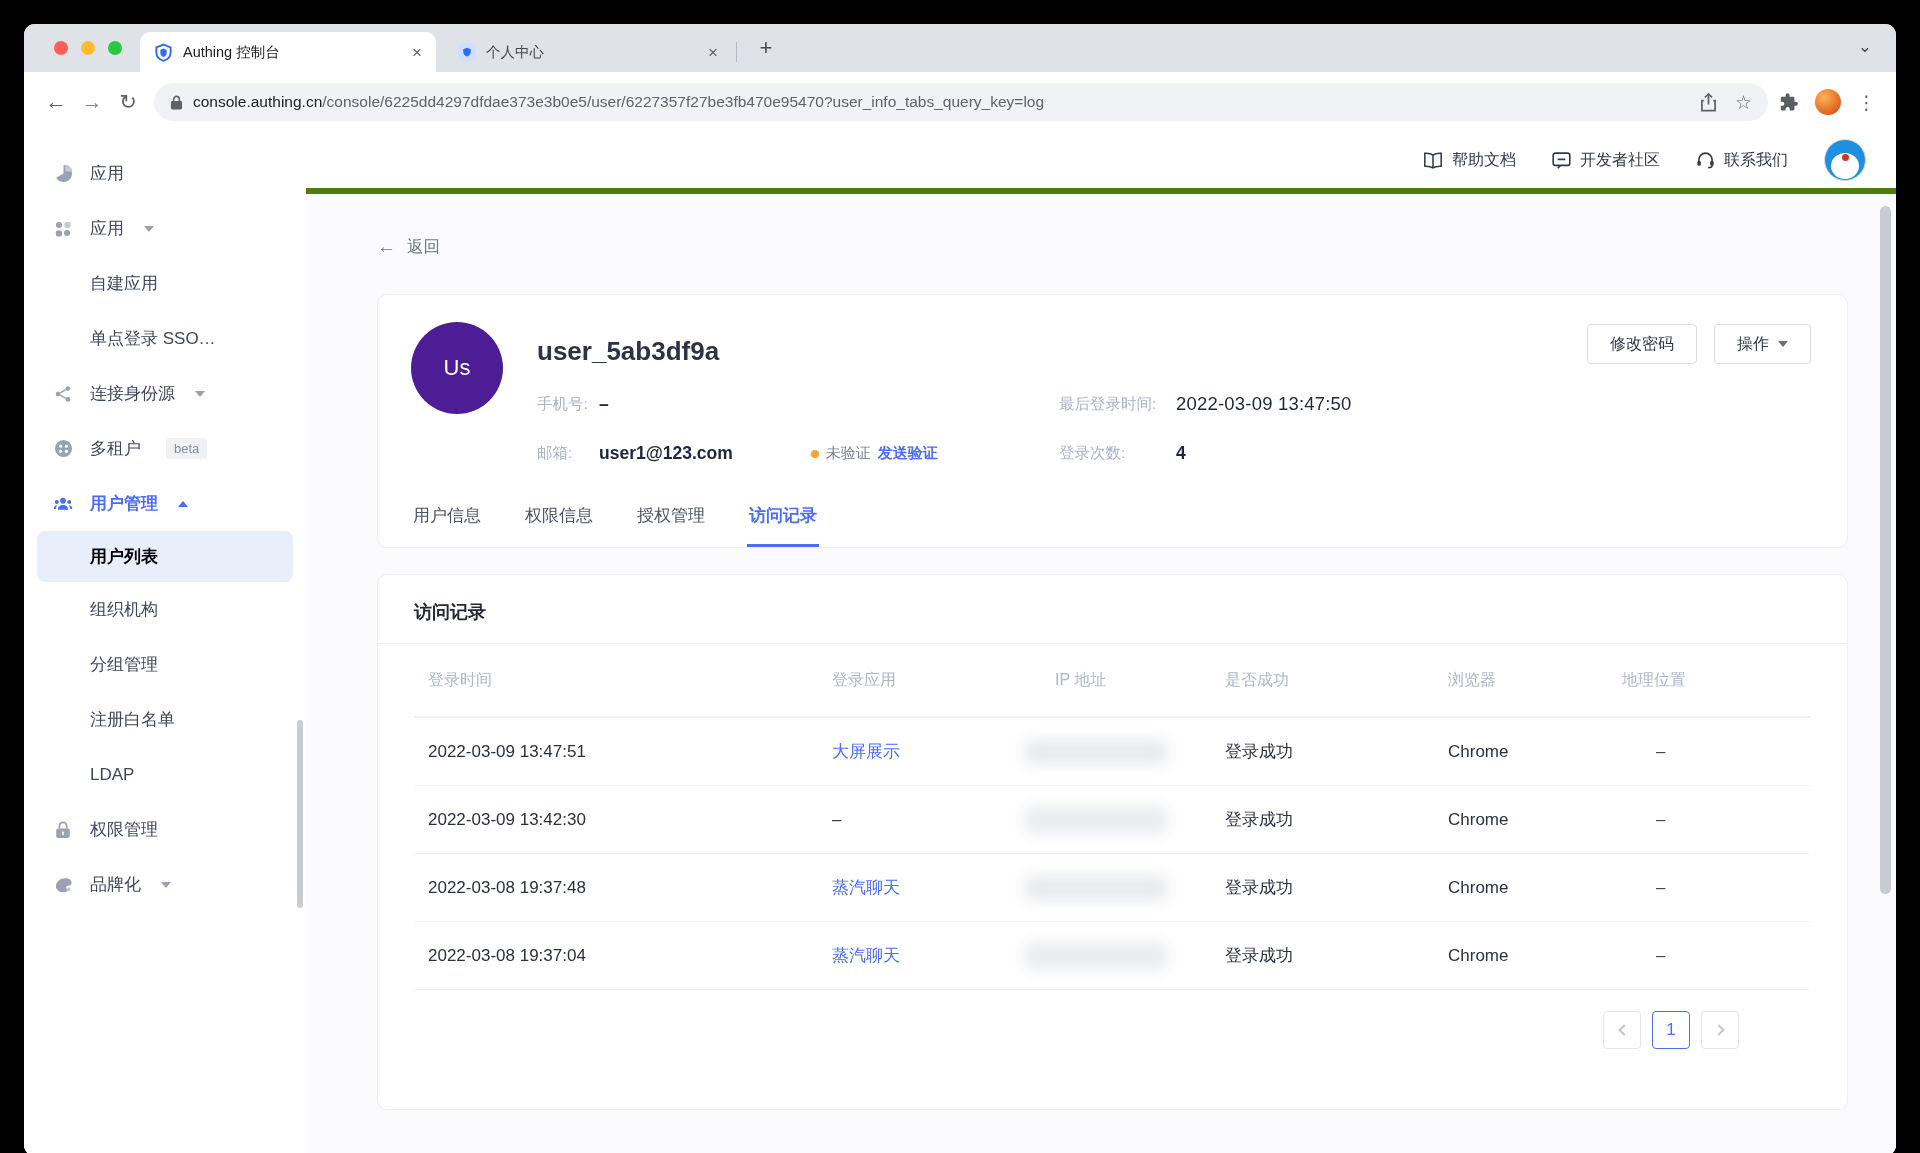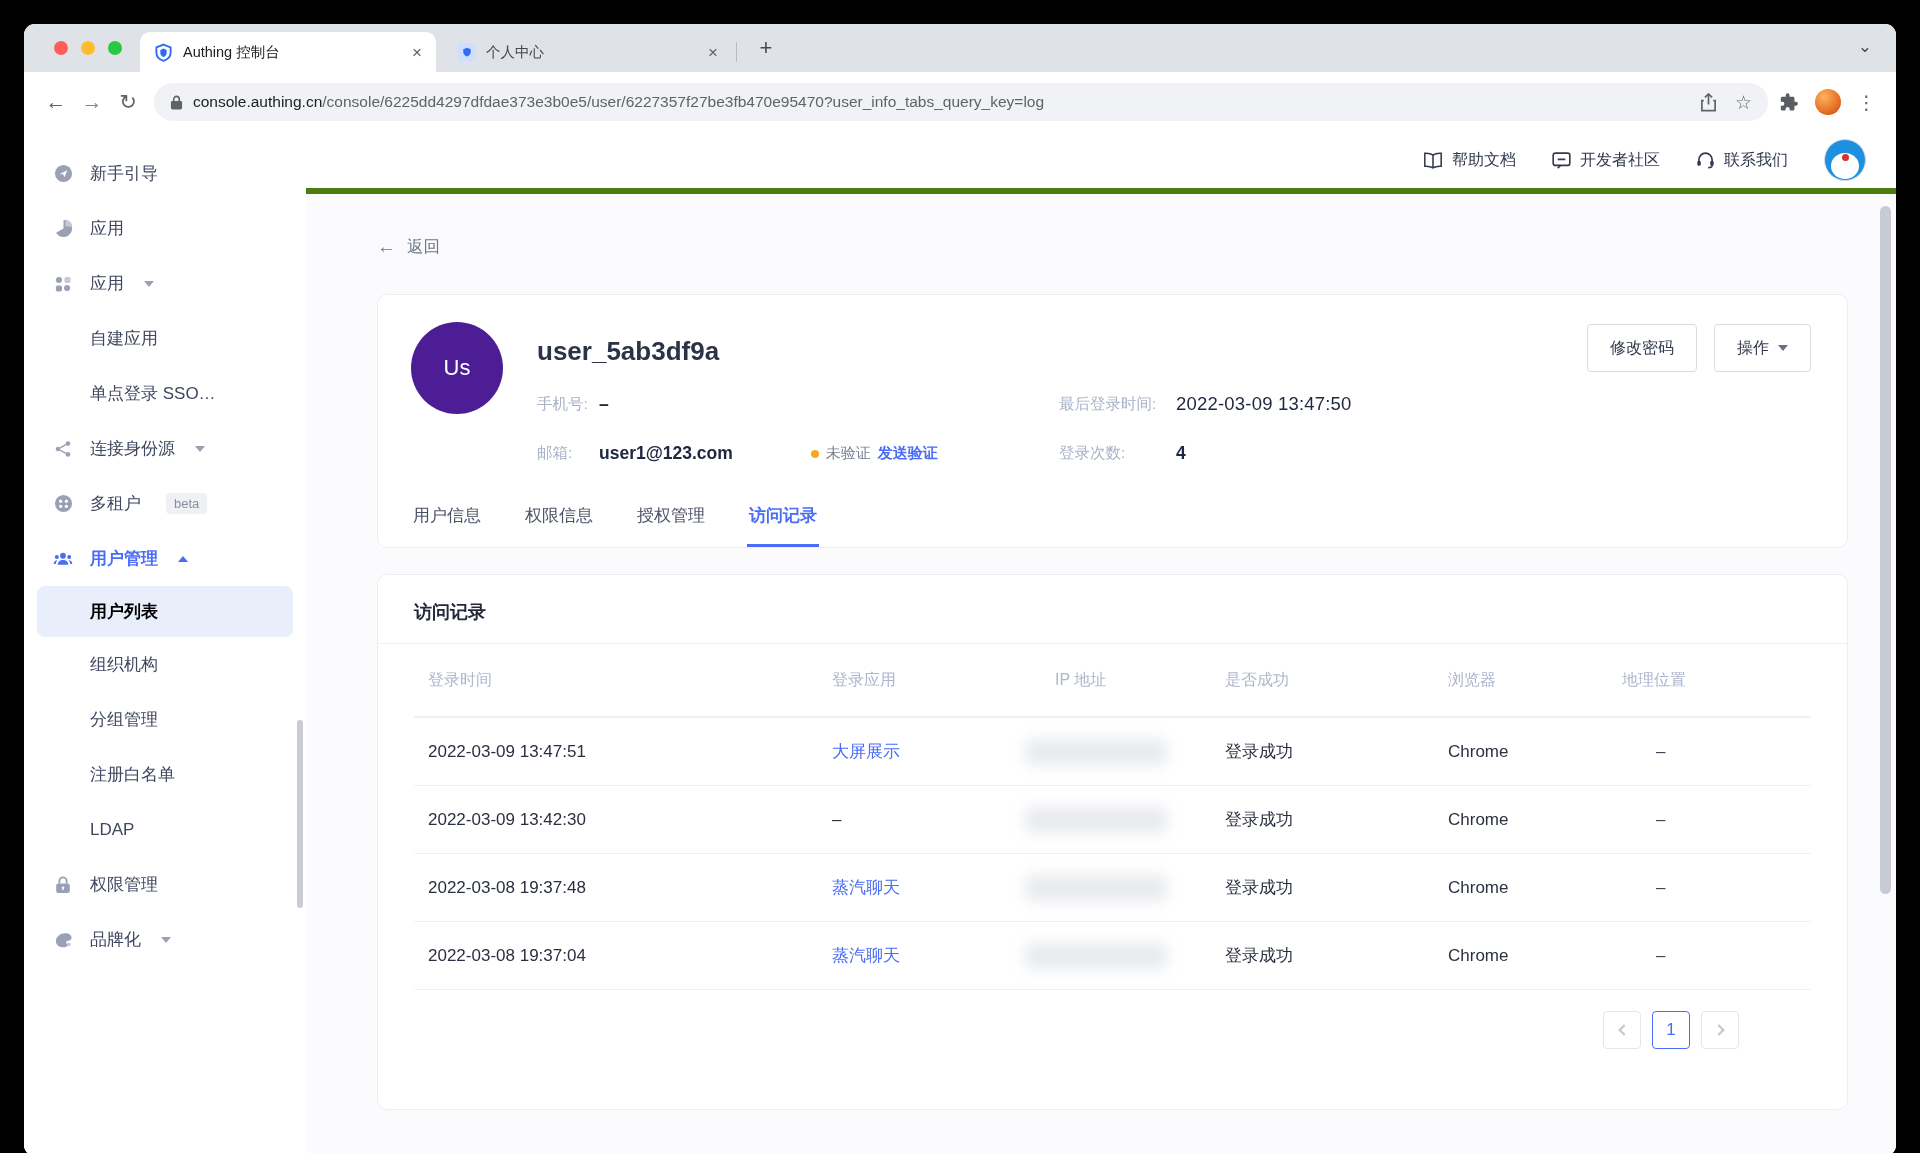--- a/index.html
+++ b/index.html
@@ -84,21 +84,21 @@
   .p-item { display:flex; align-items:center; font-size:15.5px; }
   .p-label { color:#a9b1c7; min-width:62px; }
   .p-label.wide { min-width:117px; }
   .p-val { color:#1f2740; font-size:17.5px; font-weight:700; }
   .p-val.time { font-weight:500; font-size:18.5px; letter-spacing:.2px; }
   .v-status { display:flex; align-items:center; gap:7px; margin-left:78px; }
   .dot { width:8px; height:8px; border-radius:50%; background:#f6a820; }
   .v-status .st { color:#79808f; font-size:15px; }
   .v-status .act { color:#4a6cf7; font-size:15px; font-weight:700; }
   .p-buttons { position:absolute; right:36px; top:29px; display:flex; gap:17px; }
-  .btn { height:48px; padding:0 22px; background:#fff; border:1px solid #d9dce3; border-radius:4px; font-size:16px; color:#333a4e; display:flex; align-items:center; gap:9px; }
+  .btn { height:40px; padding:0 22px; background:#fff; border:1px solid #d9dce3; border-radius:4px; font-size:16px; color:#333a4e; display:flex; align-items:center; gap:9px; }
   .btn .bcaret { width:0; height:0; border-left:5px solid transparent; border-right:5px solid transparent; border-top:6px solid #6a7183; }
 
   .ptabs { display:flex; gap:40px; margin-top:22px; padding-left:0; }
   .ptab { font-size:17px; color:#4c5266; padding:10px 2px 17px; border-bottom:3px solid transparent; }
   .ptab.active { color:#4a6cf7; font-weight:600; border-bottom-color:#4a6cf7; }
 
   
   .log-card { margin-top:26px; }
   .log-title { padding:25px 36px 19px; font-size:18px; font-weight:700; color:#232838; border-bottom:1px solid #eef0f4; }
   .tbl { padding:0 36px; }
@@ -187,29 +187,20 @@
     </div>
   </div>
 
   <div class="body-row">
 
     <div class="sidebar">
       <div class="menu">
         <div class="mi">
           <span class="ic">
               <svg width="19" height="19" viewBox="0 0 20 20">
-                <circle cx="10" cy="10" r="9" fill="#9aa1b5"></circle>
-                <path d="M6 10.5 L14 6.5 L11 14 L9.6 10.9 Z" fill="#fff"></path>
-              </svg>
-            </span>
-          <span>新手引导</span>
-        </div>
-        <div class="mi">
-          <span class="ic">
-              <svg width="19" height="19" viewBox="0 0 20 20">
                 <path d="M10 10 V1 A9 9 0 1 1 2.2 14.5 Z" fill="#9aa1b5"></path>
                 <path d="M12 8 V.6 A9 9 0 0 1 19.4 8 Z" fill="#c4c9d6"></path>
               </svg>
             </span>
           <span>应用</span>
           <span class="caret" style="visibility:hidden"></span>
         </div>
         <div class="mi" style="margin-top:-55px">
         </div>
         <div class="mi">

